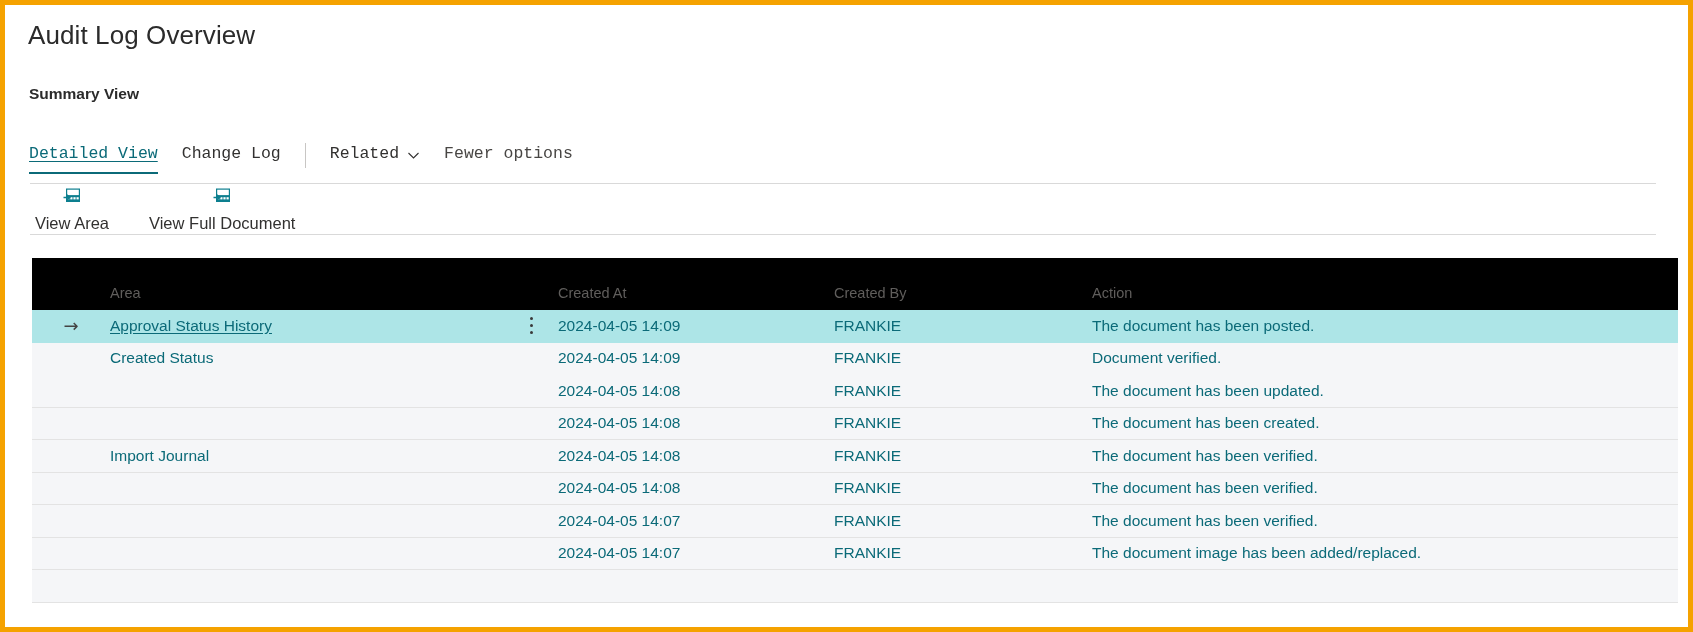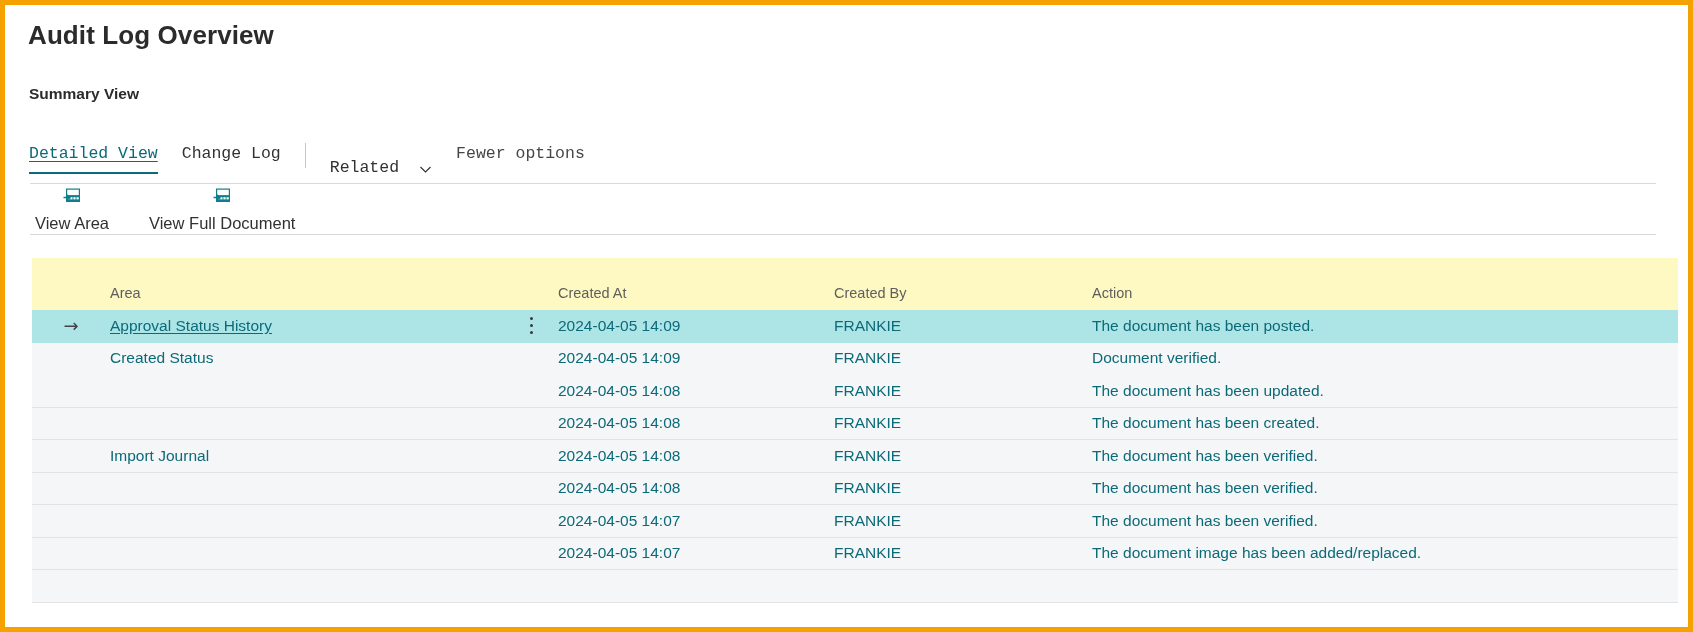--- a/index.html
+++ b/index.html
@@ -34,21 +34,21 @@
     height: 622px;
     background: #ffffff;
   }
 
   
   #page-title {
     position: absolute;
     left: 23px;
     top: 15px;
     font-size: 26px;
-    font-weight: 700;
+    font-weight: 400;
     color: #2b2b2b;
     letter-spacing: 0.1px;
     white-space: nowrap;
   }
 
   #subtitle {
     position: absolute;
     left: 24px;
     top: 80px;
     font-size: 15.5px;
@@ -88,22 +88,21 @@
   .ribbon-sep {
     width: 1px;
     height: 25px;
     background: #c8c6c4;
     margin: 0 24px 0 0;
     align-self: flex-start;
   }
   .ribbon-tab.with-chevron {
     display: inline-flex;
     align-items: center;
-    gap: 20px;
-    margin-top: 14px;
+    gap: 8px;
   }
   .chev {
     display: inline-block;
     width: 13px;
     height: 13px;
     position: relative;
     top: 1px;
   }
   .chev svg { display: block; }
   .ribbon-tab.muted { color: #484644; }
@@ -171,21 +170,21 @@
     position: relative;
     display: flex;
     align-items: center;
     height: 32.5px;
     border-bottom: 1px solid #e3e3e3;
     background: #f5f6f8;
   }
   .grid-header {
     height: 52px;
     border-bottom: none;
-    background: #fef9c3;
+    background: #000000;
     align-items: flex-end;
   }
   .grid-header .cell {
     color: #605e5c;
     font-size: 14.5px;
     padding-bottom: 9px;
   }
   .grid-row.selected {
     background: #ade5e7;
     border-bottom: 1px solid #ade5e7;

